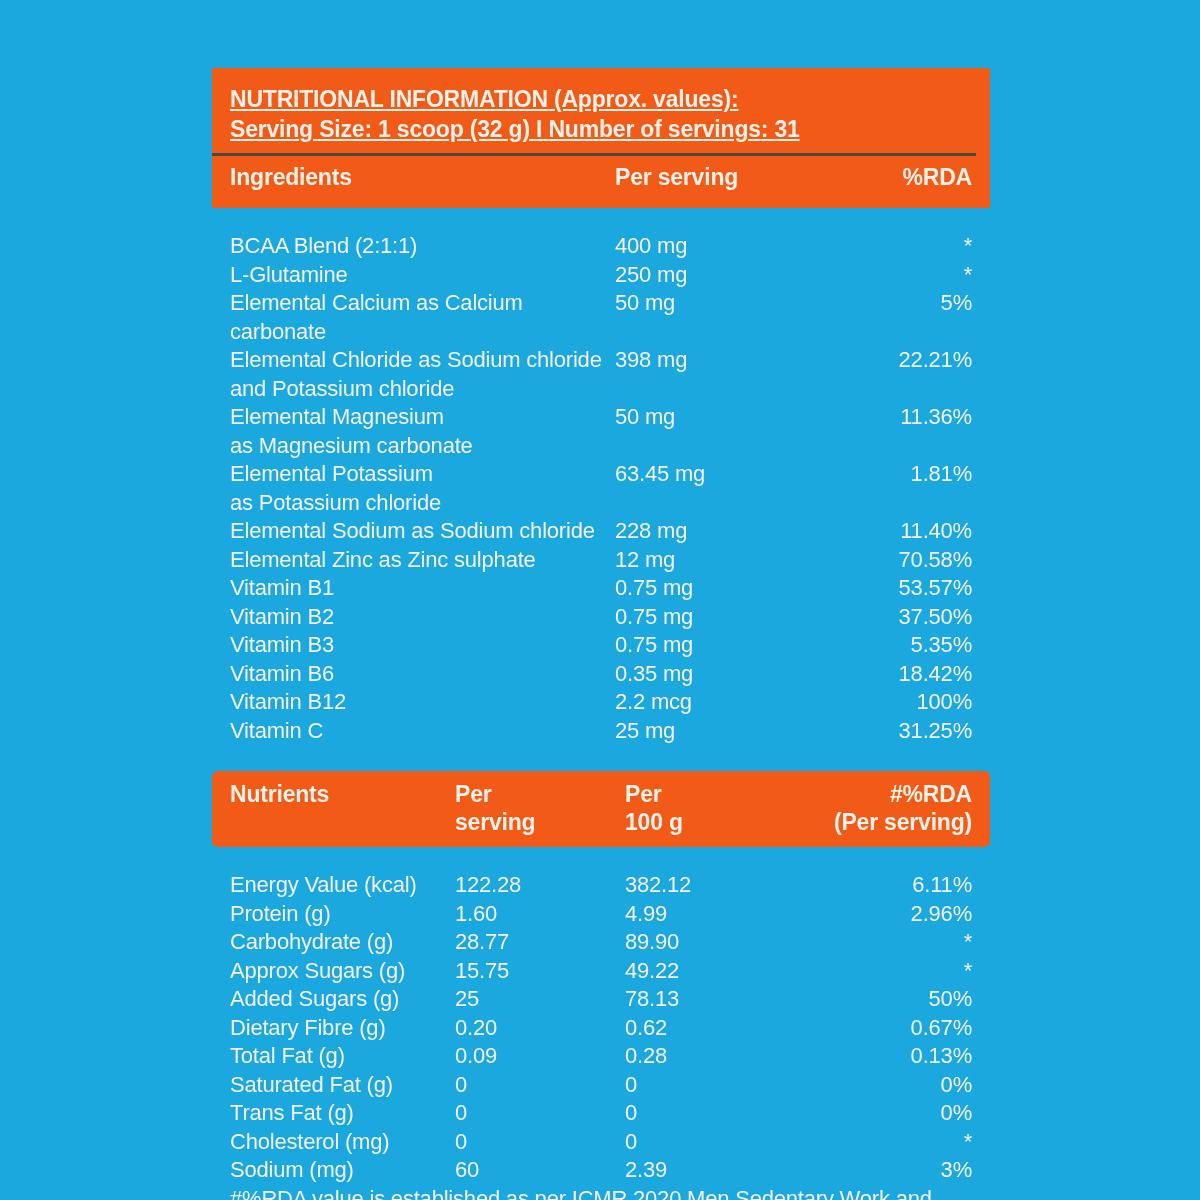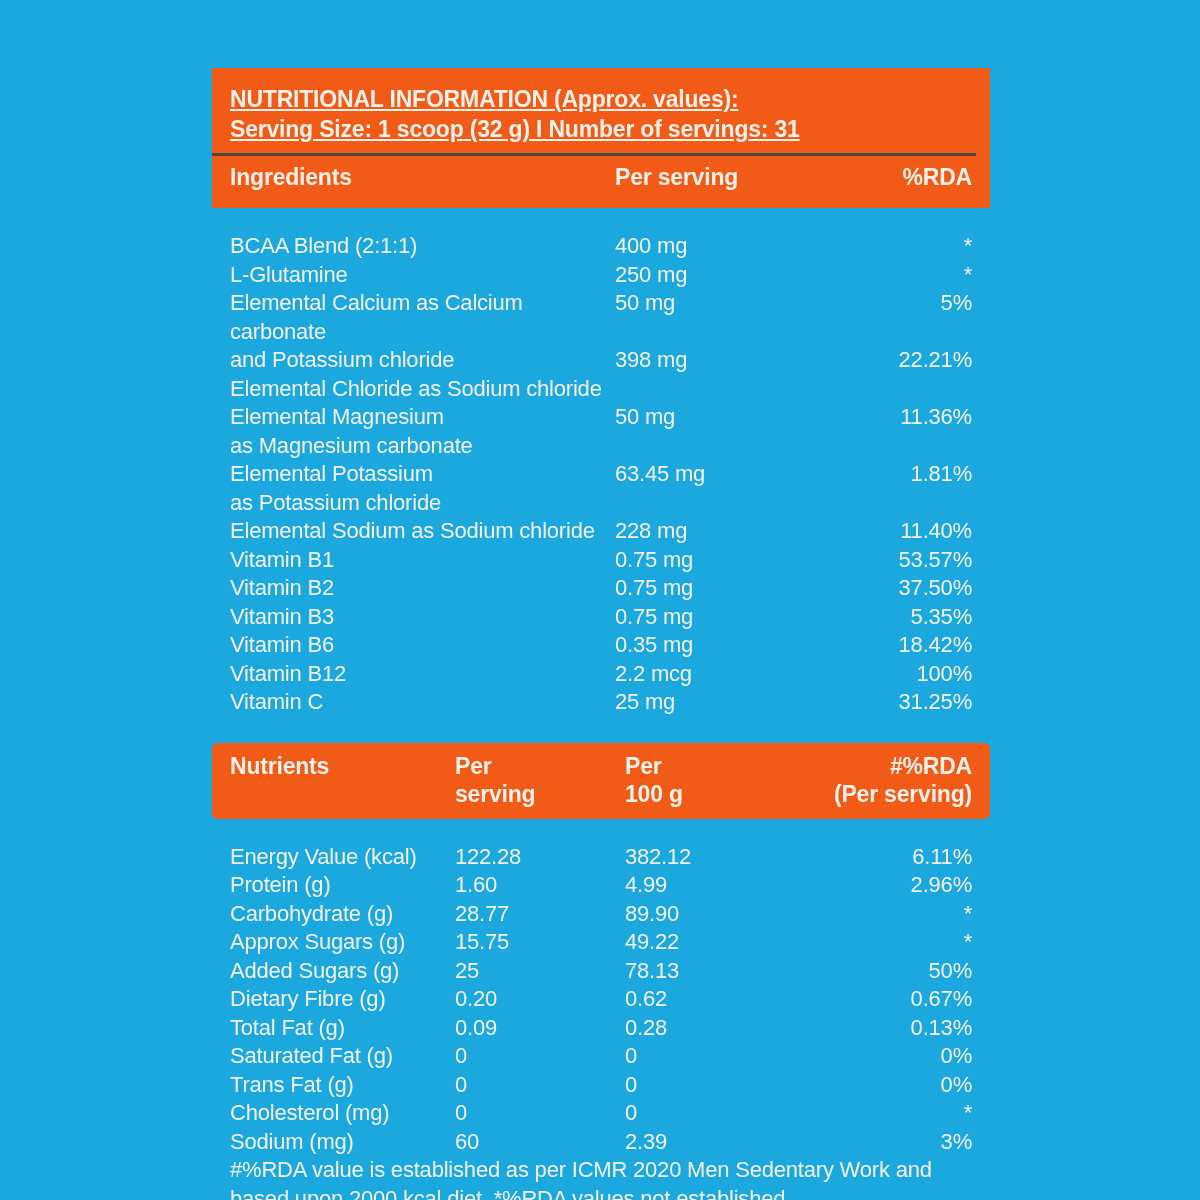--- a/index.html
+++ b/index.html
@@ -125,22 +125,22 @@
       </div>
       <div class="row">
         <span class="c-ing-name">
           <div>Elemental Calcium as Calcium carbonate</div>
         </span>
         <span class="c-ing-val">50 mg</span>
         <span class="c-ing-rda">5%</span>
       </div>
       <div class="row">
         <span class="c-ing-name">
+          <div>Elemental Chloride as Sodium chloride</div>
           <div>and Potassium chloride</div>
-          <div>Elemental Chloride as Sodium chloride</div>
         </span>
         <span class="c-ing-val">398 mg</span>
         <span class="c-ing-rda">22.21%</span>
       </div>
       <div class="row">
         <span class="c-ing-name">
           <div>Elemental Magnesium</div>
           <div>as Magnesium carbonate</div>
         </span>
         <span class="c-ing-val">50 mg</span>
@@ -153,20 +153,27 @@
         </span>
         <span class="c-ing-val">63.45 mg</span>
         <span class="c-ing-rda">1.81%</span>
       </div>
       <div class="row">
         <span class="c-ing-name">
           <div>Elemental Sodium as Sodium chloride</div>
         </span>
         <span class="c-ing-val">228 mg</span>
         <span class="c-ing-rda">11.40%</span>
+      </div>
+      <div class="row">
+        <span class="c-ing-name">
+          <div>Elemental Zinc as Zinc sulphate</div>
+        </span>
+        <span class="c-ing-val">12 mg</span>
+        <span class="c-ing-rda">70.58%</span>
       </div>
       <div class="row">
         <span class="c-ing-name">
           <div>Vitamin B1</div>
         </span>
         <span class="c-ing-val">0.75 mg</span>
         <span class="c-ing-rda">53.57%</span>
       </div>
       <div class="row">
         <span class="c-ing-name">

